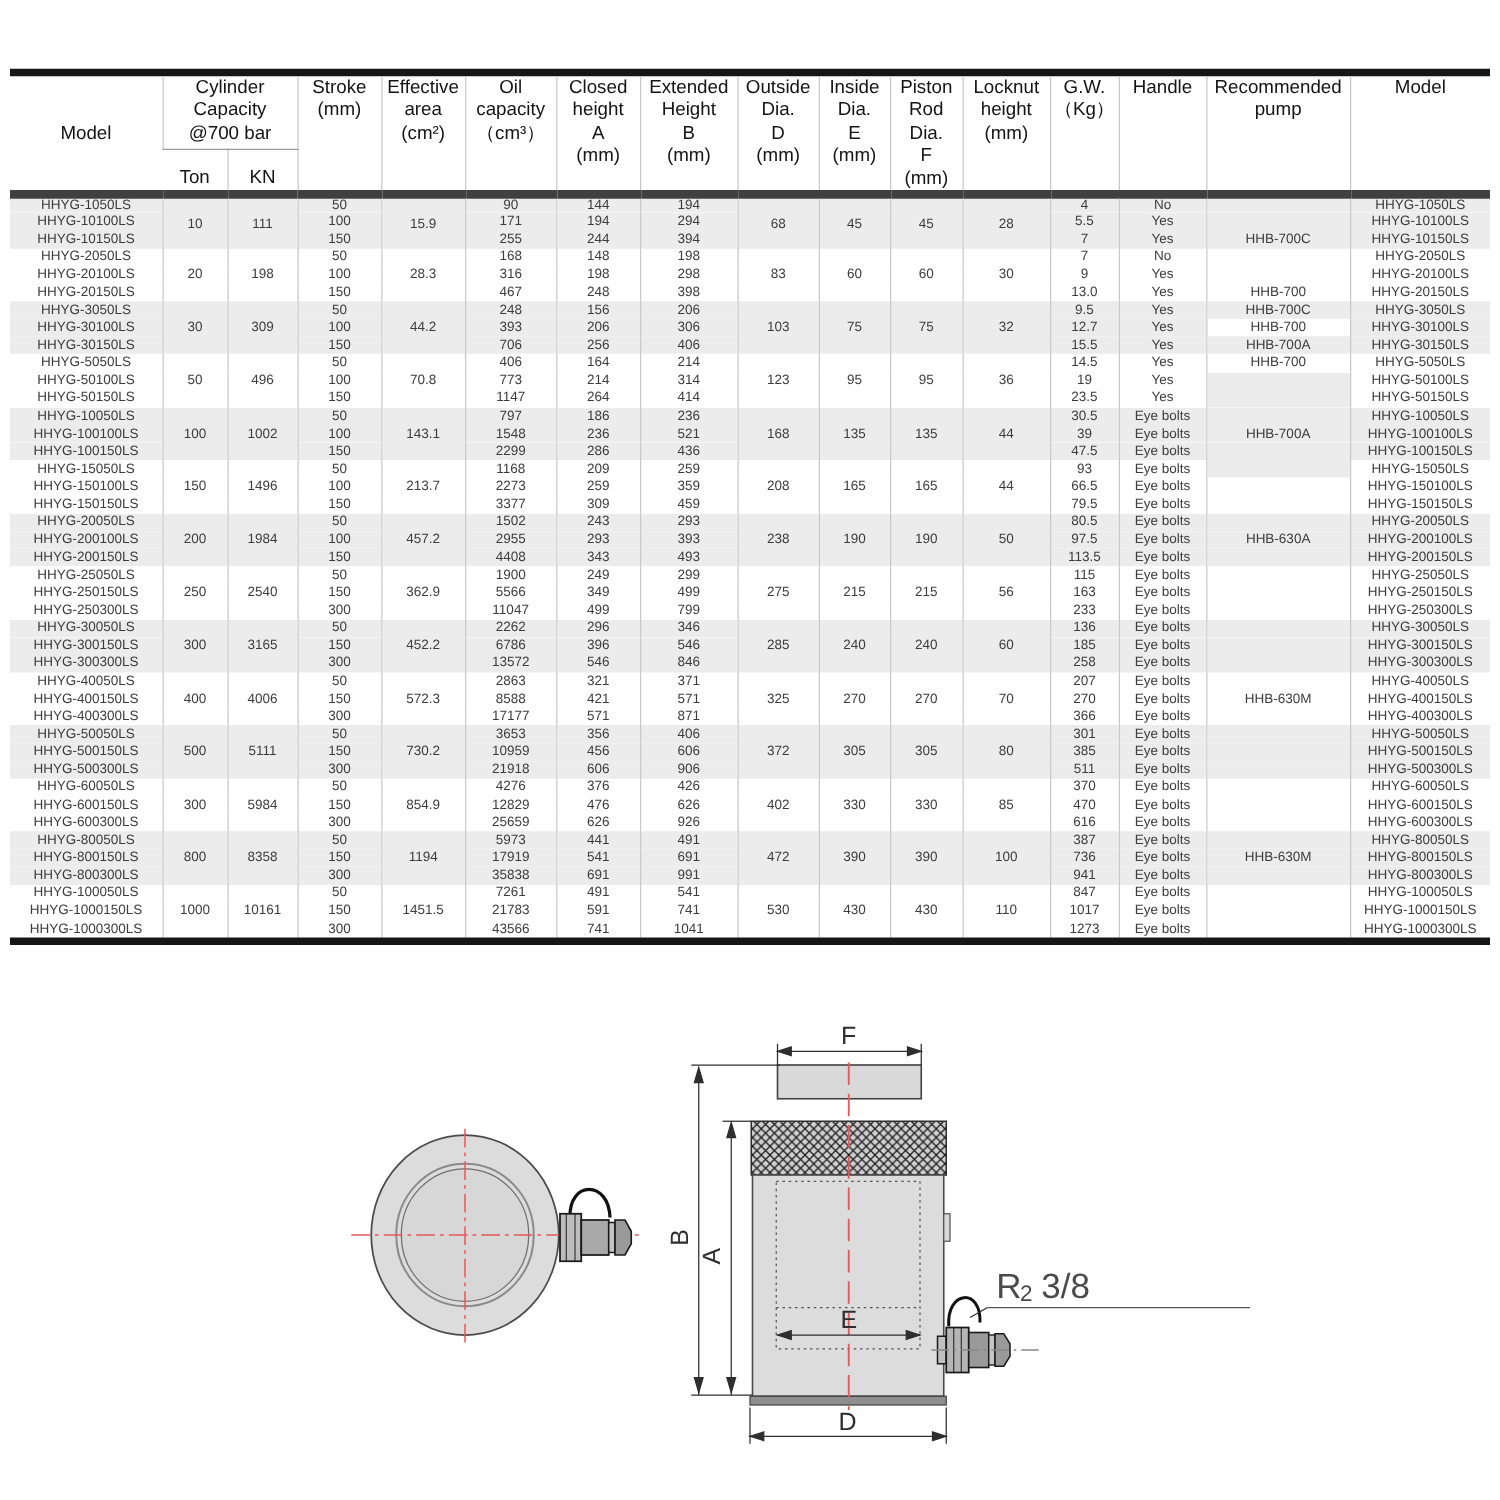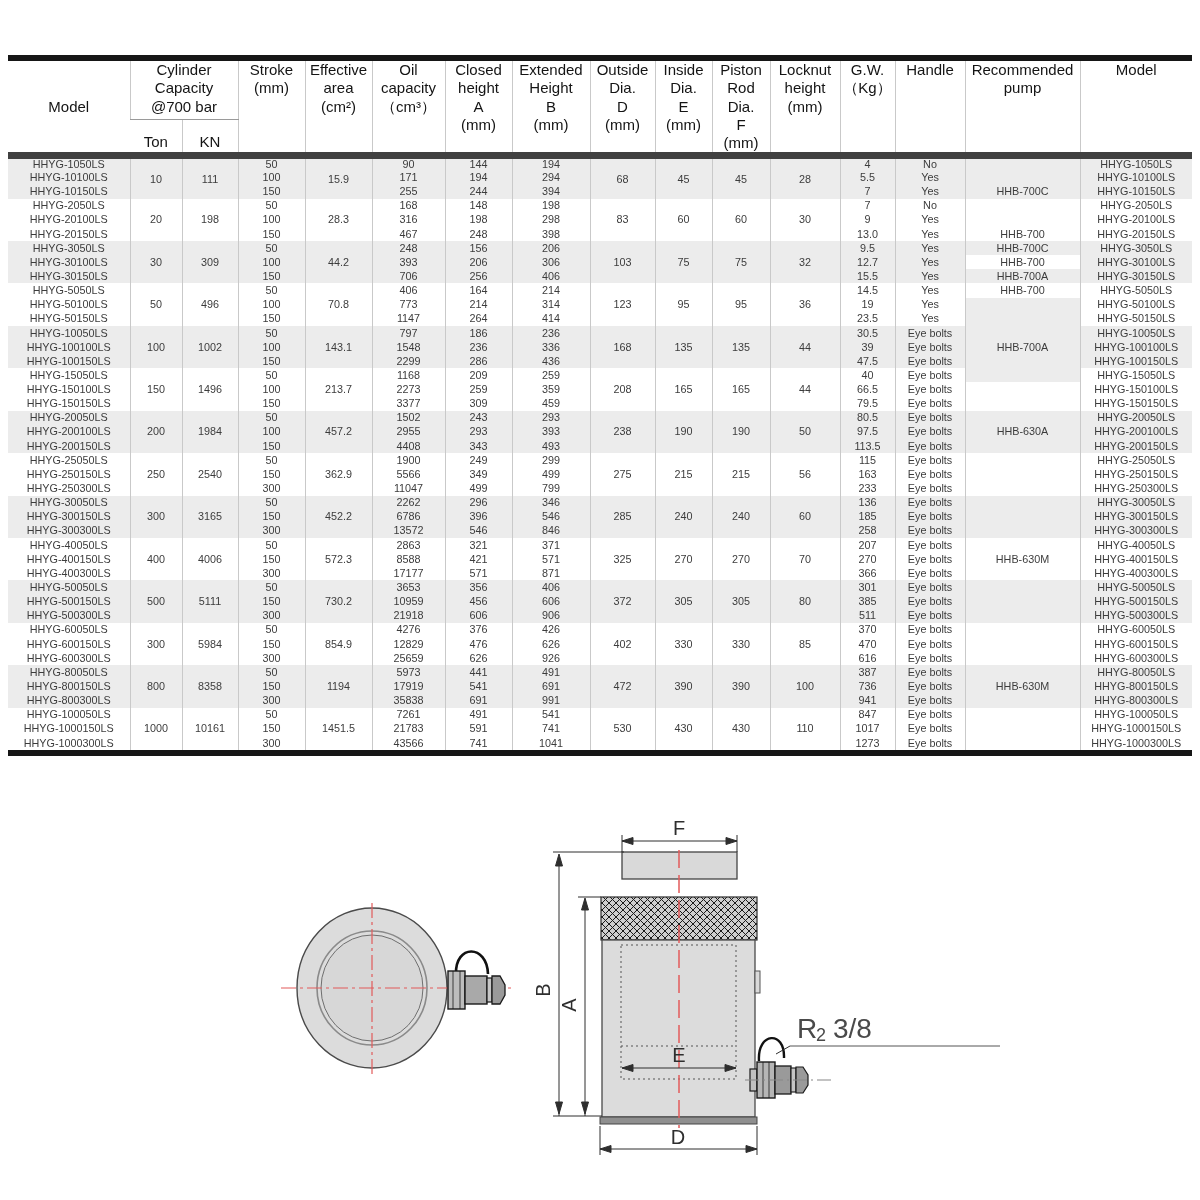--- a/index.html
+++ b/index.html
@@ -284,21 +284,21 @@
             <td>30.5</td>
             <td>Eye bolts</td>
             <td></td>
             <td>HHYG-10050LS</td>
           </tr>
           <tr class="shade">
             <td>HHYG-100100LS</td>
             <td>100</td>
             <td>1548</td>
             <td>236</td>
-            <td>336</td>
+            <td>521</td>
             <td>39</td>
             <td>Eye bolts</td>
             <td>HHB-700A</td>
             <td>HHYG-100100LS</td>
           </tr>
           <tr class="shade">
             <td>HHYG-100150LS</td>
             <td>150</td>
             <td>2299</td>
             <td>286</td>
@@ -314,21 +314,21 @@
             <td rowspan="3">1496</td>
             <td>50</td>
             <td rowspan="3">213.7</td>
             <td>1168</td>
             <td>209</td>
             <td>259</td>
             <td rowspan="3">208</td>
             <td rowspan="3">165</td>
             <td rowspan="3">165</td>
             <td rowspan="3">44</td>
-            <td>40</td>
+            <td>93</td>
             <td>Eye bolts</td>
             <td class="force-gray"></td>
             <td>HHYG-15050LS</td>
           </tr>
           <tr>
             <td>HHYG-150100LS</td>
             <td>100</td>
             <td>2273</td>
             <td>259</td>
             <td>359</td>

